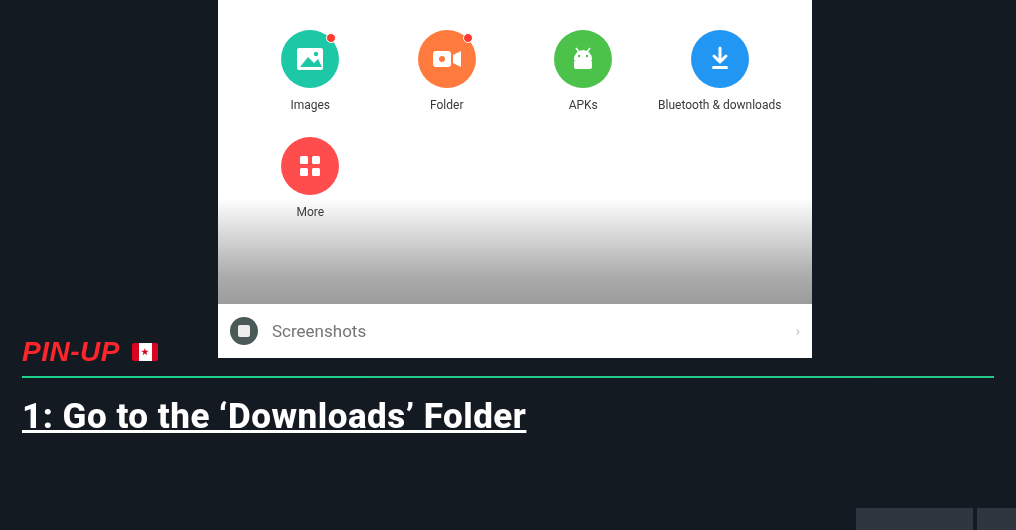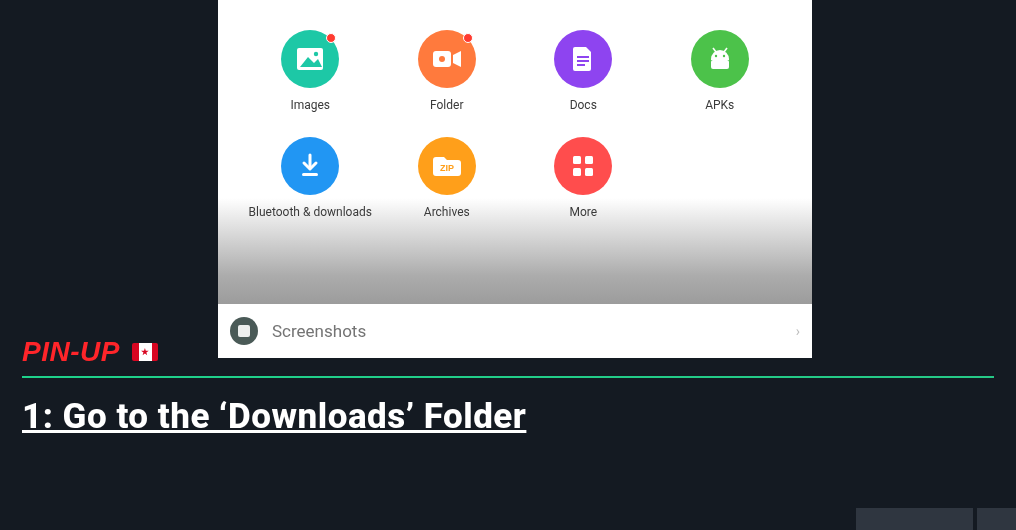--- a/index.html
+++ b/index.html
@@ -192,31 +192,20 @@
         <svg width="30" height="20" viewBox="0 0 30 20">
             <rect x="1" y="2" width="18" height="16" rx="3" fill="#fff"></rect>
             <polygon points="21,6 29,2 29,18 21,14" fill="#fff"></polygon>
             <circle cx="10" cy="10" r="3" fill="#ff7a3d"></circle>
           </svg>
         <span class="notif-dot"></span>
       </div>
       <div class="grid-label">Folder</div>
     </div>
 
-    <div class="grid-item">
-      <div class="icon-circle c-purple">
-        <svg width="22" height="26" viewBox="0 0 22 26">
-            <path d="M3 1h11l5 5v17a2 2 0 0 1-2 2H3a2 2 0 0 1-2-2V3a2 2 0 0 1 2-2z" fill="#fff"></path>
-            <rect x="5" y="10" width="12" height="2" fill="#8e44f0"></rect>
-            <rect x="5" y="14" width="12" height="2" fill="#8e44f0"></rect>
-            <rect x="5" y="18" width="8" height="2" fill="#8e44f0"></rect>
-          </svg>
-      </div>
-      <div class="grid-label">Docs</div>
-    </div>
 
 
     <div class="grid-item">
       <div class="icon-circle c-green">
         <svg width="28" height="26" viewBox="0 0 28 26">
             <path d="M5 13a9 9 0 0 1 18 0v1H5z" fill="#fff"></path>
             <circle cx="10" cy="10" r="1.2" fill="#4cc24a"></circle>
             <circle cx="18" cy="10" r="1.2" fill="#4cc24a"></circle>
             <line x1="7" y1="2" x2="10" y2="6" stroke="#fff" stroke-width="1.6"></line>
             <line x1="21" y1="2" x2="18" y2="6" stroke="#fff" stroke-width="1.6"></line>
@@ -230,29 +219,20 @@
       <div class="icon-circle c-blue">
         <svg width="24" height="26" viewBox="0 0 24 26">
             <path d="M12 2v12" stroke="#fff" stroke-width="3" stroke-linecap="round"></path>
             <path d="M6 10l6 6 6-6" stroke="#fff" stroke-width="3" fill="none" stroke-linecap="round" stroke-linejoin="round"></path>
             <rect x="4" y="20" width="16" height="3" rx="1.5" fill="#fff"></rect>
           </svg>
       </div>
       <div class="grid-label">Bluetooth &amp; downloads</div>
     </div>
 
-    <div class="grid-item">
-      <div class="icon-circle c-amber">
-        <svg width="30" height="24" viewBox="0 0 30 24">
-            <path d="M1 6a3 3 0 0 1 3-3h8l3 3h11a3 3 0 0 1 3 3v10a3 3 0 0 1-3 3H4a3 3 0 0 1-3-3z" fill="#fff"></path>
-            <text x="15" y="17" text-anchor="middle" font-size="9" font-weight="700" fill="#ff9f1a" font-family="Arial">ZIP</text>
-          </svg>
-      </div>
-      <div class="grid-label">Archives</div>
-    </div>
 
     <div class="grid-item">
       <div class="icon-circle c-red">
         <svg width="24" height="24" viewBox="0 0 24 24">
             <rect x="2" y="2" width="8" height="8" rx="1.5" fill="#fff"></rect>
             <rect x="14" y="2" width="8" height="8" rx="1.5" fill="#fff"></rect>
             <rect x="2" y="14" width="8" height="8" rx="1.5" fill="#fff"></rect>
             <rect x="14" y="14" width="8" height="8" rx="1.5" fill="#fff"></rect>
           </svg>
       </div>

